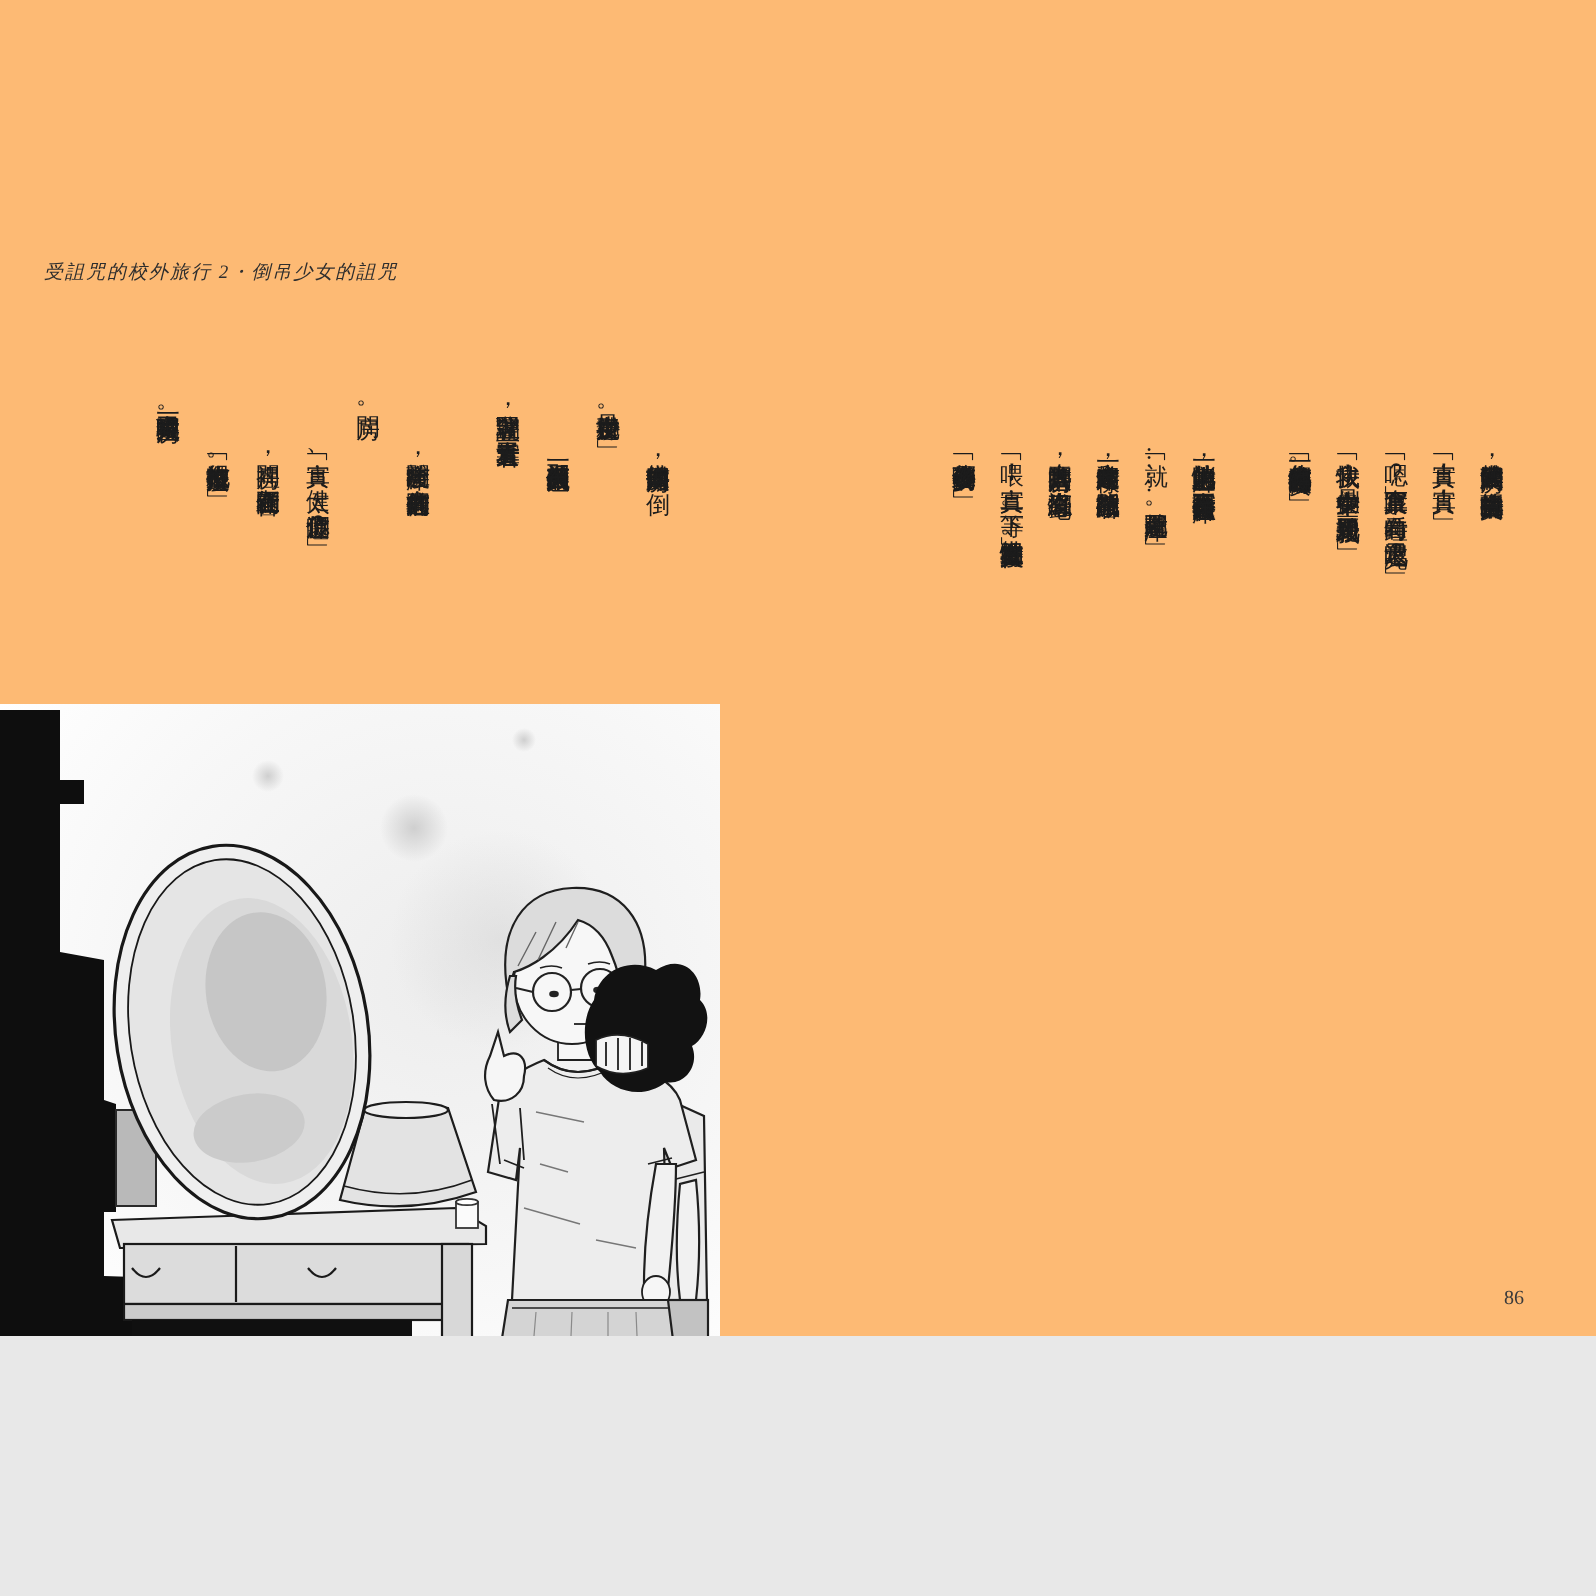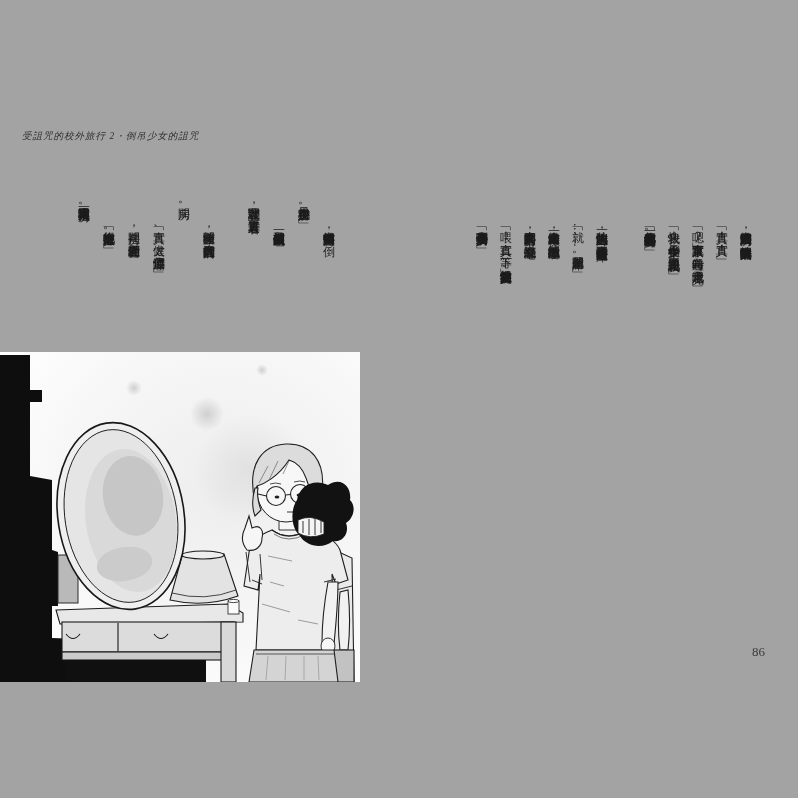--- a/index.html
+++ b/index.html
@@ -1,36 +1,36 @@
 <!DOCTYPE html>
 <html><head>
 <meta charset="utf-8">
 <style>
   html,body{margin:0;padding:0;background:#e8e8e8;}
   .page{
     position:relative;
-    width:798px;height:798px;
+    width:798px;height:668px;
     margin:0 auto;
-    background:#a3a3a3;
+    background:#fdba74;
     overflow:hidden;
     font-family:"Liberation Serif","DejaVu Serif",serif;
   }
   .running-head{
     position:absolute;
     left:22px;top:130px;
     font-size:9.5px;
     font-style:italic;
     letter-spacing:1px;
     color:#2e2e2e;
     white-space:nowrap;
   }
   .page-num{
     position:absolute;
     left:752px;top:644px;
-    font-size:13px;
+    font-size:10px;
     color:#3a3a3a;
   }
   .vcol{
     position:absolute;
     top:198px;
     writing-mode:vertical-rl;
     text-orientation:mixed;
     font-size:12px;
     line-height:13px;
     letter-spacing:0.2px;

